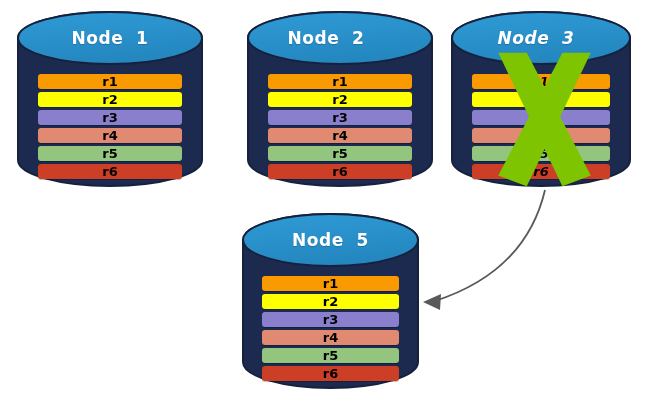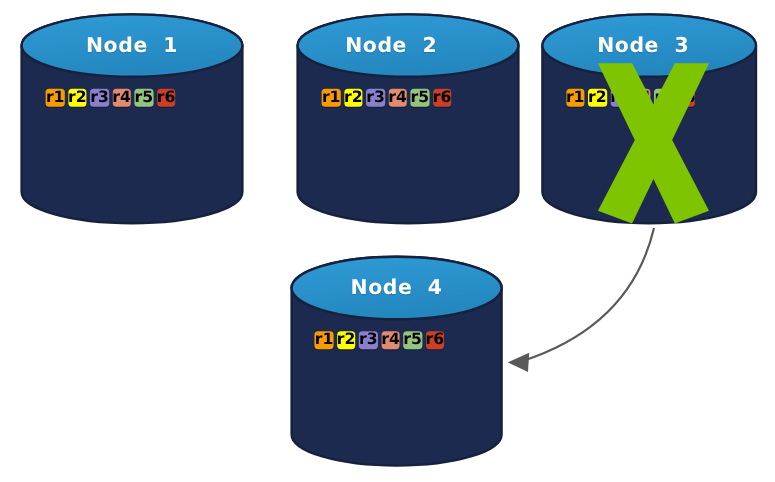--- a/index.html
+++ b/index.html
@@ -21,21 +21,21 @@
     left:0;right:0;
     text-align:center;
     color:#ffffff;
     font-weight:bold;
     letter-spacing:0.5px;
     text-shadow:0 1px 1px rgba(0,0,0,0.18);
     white-space:pre;
     pointer-events:none;
   }
 
-  .rows{position:absolute;display:flex;flex-direction:row;}
+  .rows{position:absolute;display:flex;flex-direction:column;}
   .row{
     position:relative;
     border-radius:3px;
     color:#000000;
     font-weight:bold;
     text-align:center;
     line-height:1;
     display:flex;
     align-items:center;
     justify-content:center;
@@ -119,21 +119,21 @@
           <span>r4</span>
         </div>
         <div class="row" style="background: rgb(147, 197, 127); height: 15px; font-size: 13px; color: rgb(0, 0, 0);">
           <span>r5</span>
         </div>
         <div class="row" style="background: rgb(204, 63, 38); height: 15px; font-size: 13px; color: rgb(0, 0, 0);">
           <span>r6</span>
         </div>
       </div>
     </div>
-    <div class="node" style="left: 452px; top: 10px; width: 168px; height: 178px;">
+    <div class="node" style="left: 452px; top: 10px; width: 168px; height: 178px; font-style: italic;">
       <svg class="cyl-svg" width="184" height="184">
         <defs>
           <linearGradient id="topgrad-node-3" x1="0%" y1="0%" x2="30%" y2="100%">
             <stop offset="0%" stop-color="#2F9BD7"></stop>
             <stop offset="100%" stop-color="#2487BF"></stop>
           </linearGradient>
         </defs>
         <path d="M 0,28
      L 0,150
      A 89,26 0 0 0 178,150
@@ -175,21 +175,21 @@
             <stop offset="100%" stop-color="#2487BF"></stop>
           </linearGradient>
         </defs>
         <path d="M 0,28
      L 0,150
      A 87.5,26 0 0 0 175,150
      L 175,28
      A 87.5,26 0 0 0 0,28 Z" fill="#1B2A4E" stroke="#16213D" stroke-width="2"></path>
         <ellipse cx="87.5" cy="28" rx="87.5" ry="26" fill="url(#topgrad-node-4)" stroke="#16213D" stroke-width="2"></ellipse>
       </svg>
-      <div class="node-title" style="top: 18px; font-size: 17px;">Node  4</div>
+      <div class="node-title" style="top: 18px; font-size: 17px;">Node  5</div>
       <div class="rows" style="left: 19.25px; top: 64px; width: 136.5px; gap: 3px;">
         <div class="row" style="background: rgb(249, 155, 0); height: 15px; font-size: 13px; color: rgb(0, 0, 0);">
           <span>r1</span>
         </div>
         <div class="row" style="background: rgb(255, 255, 0); height: 15px; font-size: 13px; color: rgb(0, 0, 0);">
           <span>r2</span>
         </div>
         <div class="row" style="background: rgb(138, 127, 204); height: 15px; font-size: 13px; color: rgb(0, 0, 0);">
           <span>r3</span>
         </div>

